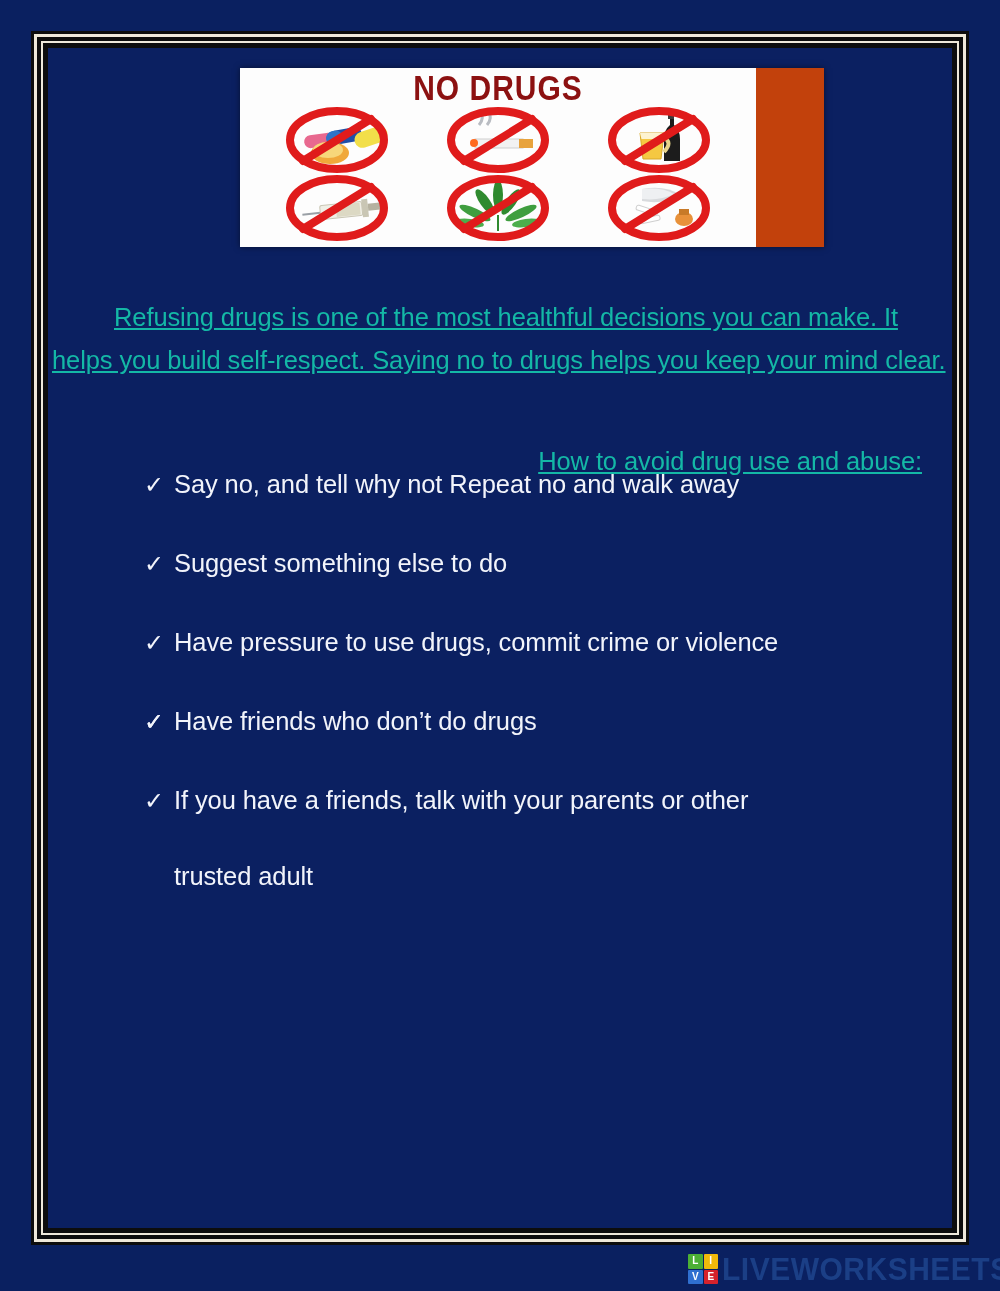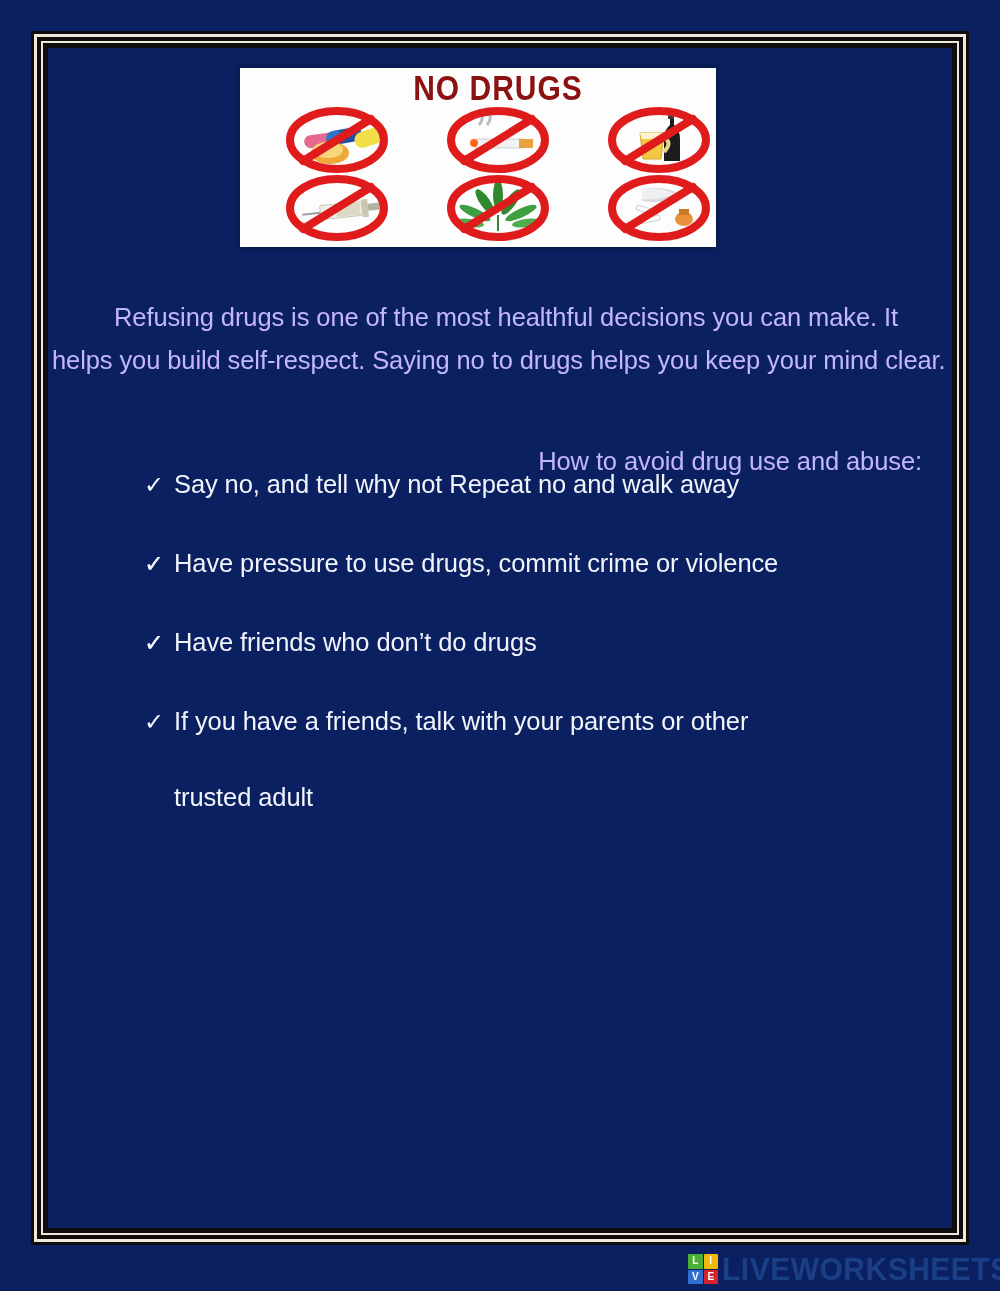--- a/index.html
+++ b/index.html
@@ -83,21 +83,21 @@
     height: 1180px;
     background: #0b2061;
     overflow: hidden;
   }
 
   
   #banner-wrap {
     position: absolute;
     left: 192px;   
     top: 20px;     
-    width: 476px;
+    width: 584px;
     height: 179px;
     background: #c2410c;
     box-shadow: 0 0 6px rgba(0,0,0,0.5);
     overflow: hidden;
   }
   #banner {
     position: absolute;
     left: 0; top: 0;
     width: 516px;
     height: 179px;
@@ -131,25 +131,26 @@
     position: relative;
     display: flex;
     align-items: center;
     justify-content: center;
   }
   .no-cell svg { display: block; }
 
   
   .para {
     position: absolute;
-    color: #c4b5fd;
+    color: #14b8a6;
     font-family: "Liberation Sans", sans-serif;
     font-size: 25.5px;
     line-height: 43px;
     letter-spacing: -0.1px;
+    text-decoration: underline;
   }
   #intro-paragraph {
     left: 4px;
     top: 222px;   
     width: 900px;
     text-indent: 62px;
   }
   #howto-heading {
     left: 74px;   
     top: 366px;   
@@ -348,20 +349,21 @@
 
     <p class="para" id="howto-heading">How to avoid drug use and abuse:</p>
 
     <ul id="tips-list">
       <li class="tip">
         <span class="check">✓</span>
         <span>Say no, and tell why not Repeat no and walk away</span>
       </li>
       <li class="tip">
         <span class="check">✓</span>
+        <span>Suggest something else to do</span>
       </li>
       <li class="tip">
         <span class="check">✓</span>
         <span>Have pressure to use drugs, commit crime or violence</span>
       </li>
       <li class="tip">
         <span class="check">✓</span>
       </li>
       <li class="tip">
         <span class="check">✓</span>

